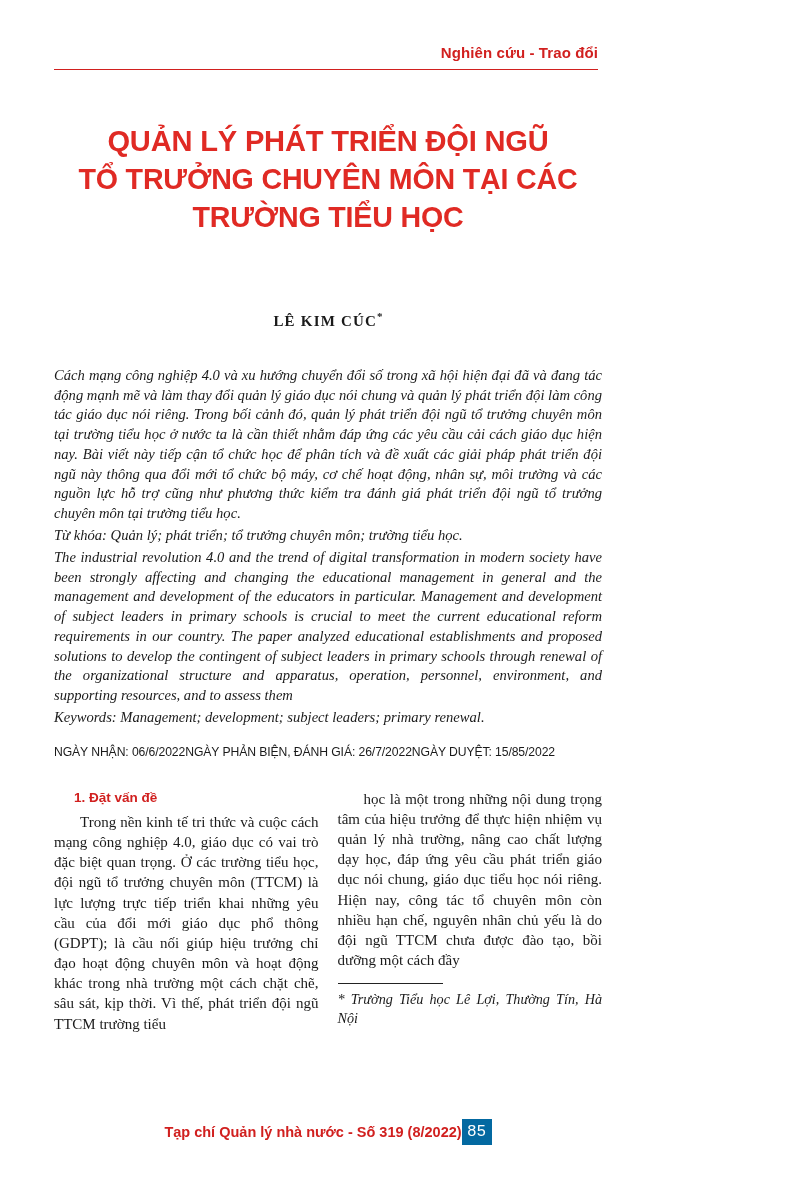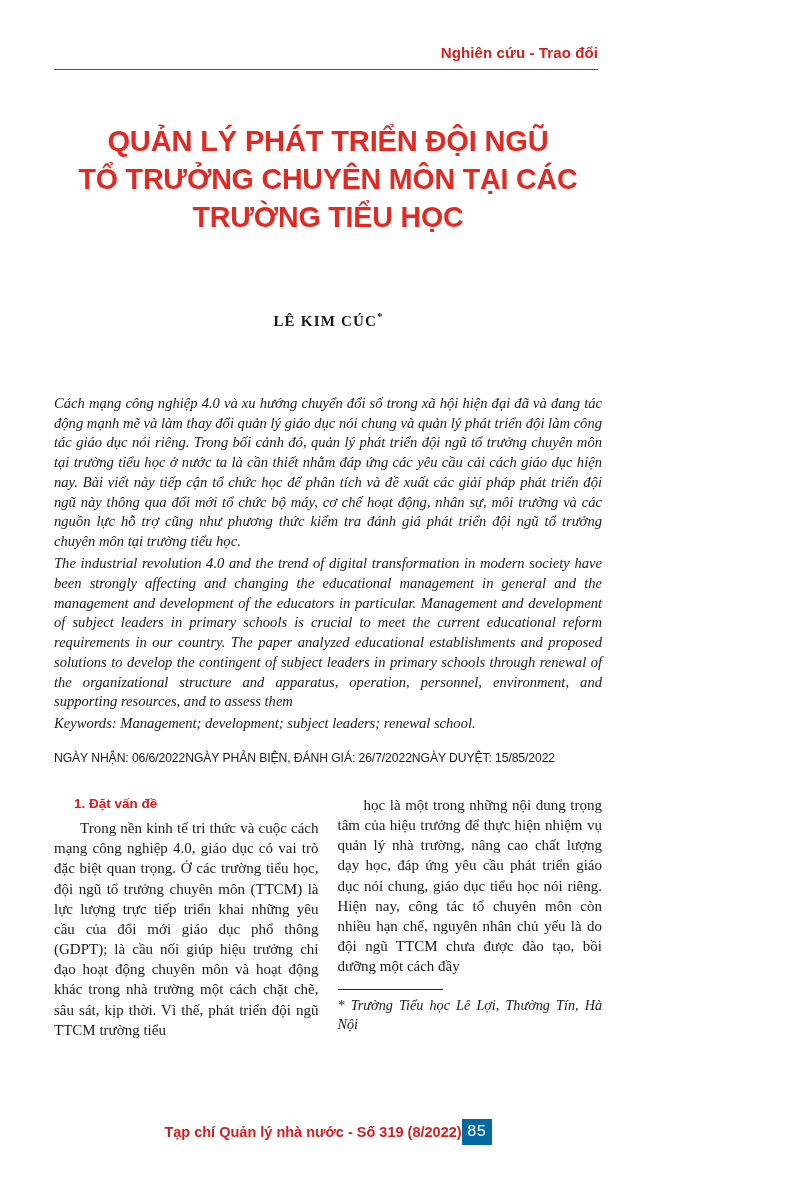--- a/index.html
+++ b/index.html
@@ -70,21 +70,21 @@
     letter-spacing: 1.2px;
   }
   .author sup {
     font-size: 11px;
     vertical-align: super;
     letter-spacing: 0;
   }
 
   
   .abstract {
-    margin-top: 64px;
+    margin-top: 36px;
     font-style: italic;
     font-size: 14.6px;
     line-height: 1.355;
     text-align: justify;
     text-justify: inter-word;
   }
   .abstract p {
     margin: 0;
   }
   .abstract p + p {
@@ -190,22 +190,23 @@
     <div class="title-line l1">QUẢN LÝ PHÁT TRIỂN ĐỘI NGŨ</div>
     <div class="title-line l2">TỔ TRƯỞNG CHUYÊN MÔN TẠI CÁC TRƯỜNG TIỂU HỌC</div>
   </div>
 
   <div class="author">
     <span>LÊ KIM CÚC</span><sup>*</sup>
   </div>
 
   <div class="abstract">
     <p>Cách mạng công nghiệp 4.0 và xu hướng chuyển đổi số trong xã hội hiện đại đã và đang tác động mạnh mẽ và làm thay đổi quản lý giáo dục nói chung và quản lý phát triển đội làm công tác giáo dục nói riêng. Trong bối cảnh đó, quản lý phát triển đội ngũ tổ trưởng chuyên môn tại trường tiểu học ở nước ta là cần thiết nhằm đáp ứng các yêu cầu cải cách giáo dục hiện nay. Bài viết này tiếp cận tổ chức học để phân tích và đề xuất các giải pháp phát triển đội ngũ này thông qua đổi mới tổ chức bộ máy, cơ chế hoạt động, nhân sự, môi trường và các nguồn lực hỗ trợ cũng như phương thức kiểm tra đánh giá phát triển đội ngũ tổ trưởng chuyên môn tại trường tiểu học.</p>
+    <p><span class="kw-label">Từ khóa:</span> <span class="kw-text">Quản lý; phát triển; tổ trưởng chuyên môn; trường tiểu học.</span></p>
     <p class="en">The industrial revolution 4.0 and the trend of digital transformation in modern society have been strongly affecting and changing the educational management in general and the management and development of the educators in particular. Management and development of subject leaders in primary schools is crucial to meet the current educational reform requirements in our country. The paper analyzed educational establishments and proposed solutions to develop the contingent of subject leaders in primary schools through renewal of the organizational structure and apparatus, operation, personnel, environment, and supporting resources, and to assess them</p>
-    <p><span class="kw-label">Keywords:</span> <span class="kw-text">Management; development; subject leaders; renewal school.</span></p>
+    <p><span class="kw-label">Keywords:</span> <span class="kw-text">Management; development; subject leaders; primary renewal.</span></p>
   </div>
 
   <div class="dates">
     <span>NGÀY NHẬN: 06/6/2022</span>
     <span>NGÀY PHẢN BIỆN, ĐÁNH GIÁ: 26/7/2022</span>
     <span>NGÀY DUYỆT: 15/85/2022</span>
   </div>
 
   <div class="columns">
     <div class="col">

